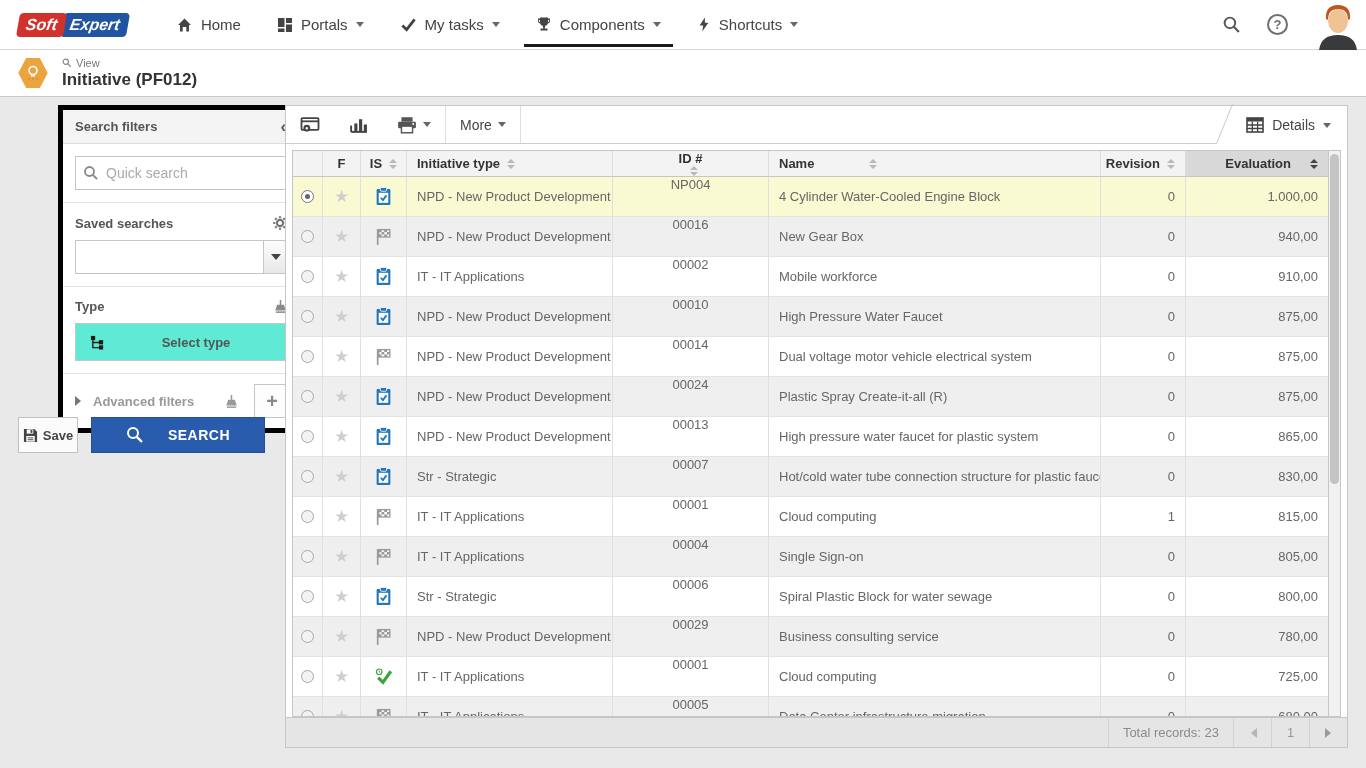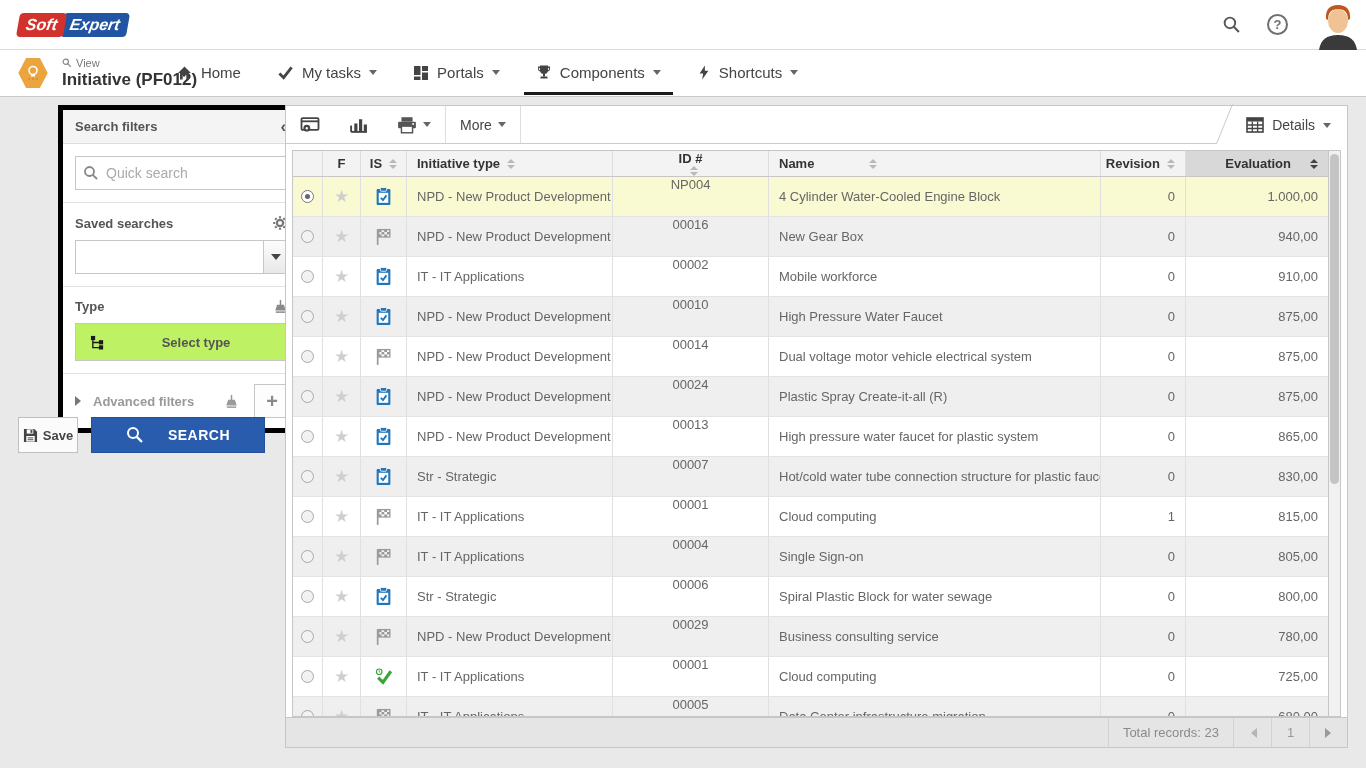--- a/index.html
+++ b/index.html
@@ -9,21 +9,21 @@
   
   .topnav { position:absolute; left:0; top:0; width:1366px; height:50px; background:#fff;
     border-bottom:1px solid #d9d9d9; display:flex; align-items:center; z-index:5; }
   .logo { display:flex; margin:0 30px 0 18px; cursor:pointer; }
   .logo-box { transform:skewX(-10deg); border-radius:4px; padding:3px 8px; font-weight:bold;
     font-style:italic; color:#fff; font-size:16px; }
   .logo-soft { background:#d2322c; z-index:2; }
   .logo-expert { background:#2155a3; margin-left:-3px; }
   .nav-items { display:flex; height:50px; }
   .nav-item { display:flex; align-items:center; gap:8px; padding:0 18px; height:50px;
-    color:#444; font-size:15px; cursor:pointer; position:relative;margin-top:48px; }
+    color:#444; font-size:15px; cursor:pointer; position:relative; }
   .nav-item.active::after { content:''; position:absolute; left:6px; right:6px; bottom:3px;
     height:3px; background:#1a1a1a; }
   .caret { width:0; height:0; border:4px solid transparent; border-top:5px solid #666;
     margin-top:4px; display:inline-block; }
   .nav-right { margin-left:auto; display:flex; align-items:center; gap:26px; padding-right:4px; }
   .icon-btn { background:none; border:none; cursor:pointer; display:flex; align-items:center; }
   .help-circle { width:21px; height:21px; border:2px solid #6e6e6e; border-radius:50%;
     color:#6e6e6e; font-weight:bold; font-size:13px; display:flex; align-items:center;
     justify-content:center; }
   .avatar { width:48px; height:48px; margin-top:2px; cursor:pointer; }
@@ -53,21 +53,21 @@
   .qs-input::placeholder { color:#aaa; }
   .qs-icon { position:absolute; left:8px; top:9px; }
   .sb-label-row { display:flex; align-items:center; justify-content:space-between; margin-bottom:9px; }
   .sb-label { font-weight:bold; color:#555; }
   .fake-select { height:34px; border:1px solid #c6c6c6; background:#fff; display:flex;
     cursor:pointer; }
   .fake-select .sel-val { flex:1; }
   .sel-btn { width:24px; border-left:1px solid #c6c6c6; background:linear-gradient(#fdfdfd,#e8e8e8);
     display:flex; align-items:center; justify-content:center; }
   .sel-btn .chev { width:0; height:0; border:5px solid transparent; border-top:6px solid #444; margin-top:5px; }
-  .select-type-btn { width:100%; height:38px; background:#bef264; border:1px solid #c6c6c6;
+  .select-type-btn { width:100%; height:38px; background:#5eead4; border:1px solid #c6c6c6;
     display:flex; align-items:center; cursor:pointer; font-family:"Liberation Sans",sans-serif; }
   .select-type-btn .stb-label { flex:1; text-align:center; font-weight:bold; color:#555; font-size:13px; }
   .stb-icon { margin-left:14px; }
   .adv-row { display:flex; align-items:center; padding:10px 10px 10px 12px; gap:7px; }
   .tri-right-sm { width:0; height:0; border:5px solid transparent; border-left:6px solid #777; }
   .adv-label { font-weight:bold; color:#999; flex:1; }
   .plus-btn { width:36px; height:34px; background:#fdfdfd; border:1px solid #c6c6c6; color:#8a8a8a;
     font-size:20px; font-weight:bold; cursor:pointer; margin-left:8px; line-height:1; }
   .sb-actions { position:absolute; left:18px; top:417px; width:247px; display:flex; gap:13px; }
   .save-btn { width:60px; height:36px; background:#fbfbfb; border:1px solid #c0c0c0; display:flex;
@@ -151,36 +151,36 @@
     <span class="logo-box logo-expert">Expert</span>
   </div>
   <nav class="nav-items">
     <a class="nav-item">
       <svg width="17" height="16" viewBox="0 0 16 16">
           <path fill="#444" d="M8 1.5 14.5 8h-2v6.5H9.8V10H6.2v4.5H3.5V8h-2z"></path>
         </svg>
       <span>Home</span>
     </a>
     <a class="nav-item">
-      <svg width="17" height="15" viewBox="0 0 16 16">
-          <path fill="none" stroke="#444" stroke-width="3" d="M1.5 9l4.5 4.5L14.5 2.5"></path>
-        </svg>
-      <span>My tasks</span>
-      <span class="caret"></span>
-    </a>
-    <a class="nav-item">
       <svg width="16" height="16" viewBox="0 0 16 16">
           <g fill="#444">
             <rect x="1" y="1" width="6.5" height="9"></rect>
             <rect x="9" y="1" width="6" height="5"></rect>
             <rect x="9" y="7.5" width="6" height="7.5"></rect>
             <rect x="1" y="11.5" width="6.5" height="3.5"></rect>
           </g>
         </svg>
       <span>Portals</span>
+      <span class="caret"></span>
+    </a>
+    <a class="nav-item">
+      <svg width="17" height="15" viewBox="0 0 16 16">
+          <path fill="none" stroke="#444" stroke-width="3" d="M1.5 9l4.5 4.5L14.5 2.5"></path>
+        </svg>
+      <span>My tasks</span>
       <span class="caret"></span>
     </a>
     <a class="nav-item active">
       <svg width="16" height="17" viewBox="0 0 16 16">
           <g fill="#444">
             <path d="M4 1h8v4.5a4 4 0 0 1-8 0z"></path>
             <path d="M2 2h2v1.5H3.2A1.3 1.3 0 0 0 4.5 5.6l.4 1.4A2.9 2.9 0 0 1 2 4zM14 2h-2v1.5h.8a1.3 1.3 0 0 1-1.3 2.1l-.4 1.4A2.9 2.9 0 0 0 14 4z"></path>
             <rect x="7" y="9" width="2" height="3"></rect>
             <rect x="4.5" y="12" width="7" height="2"></rect>
           </g>

